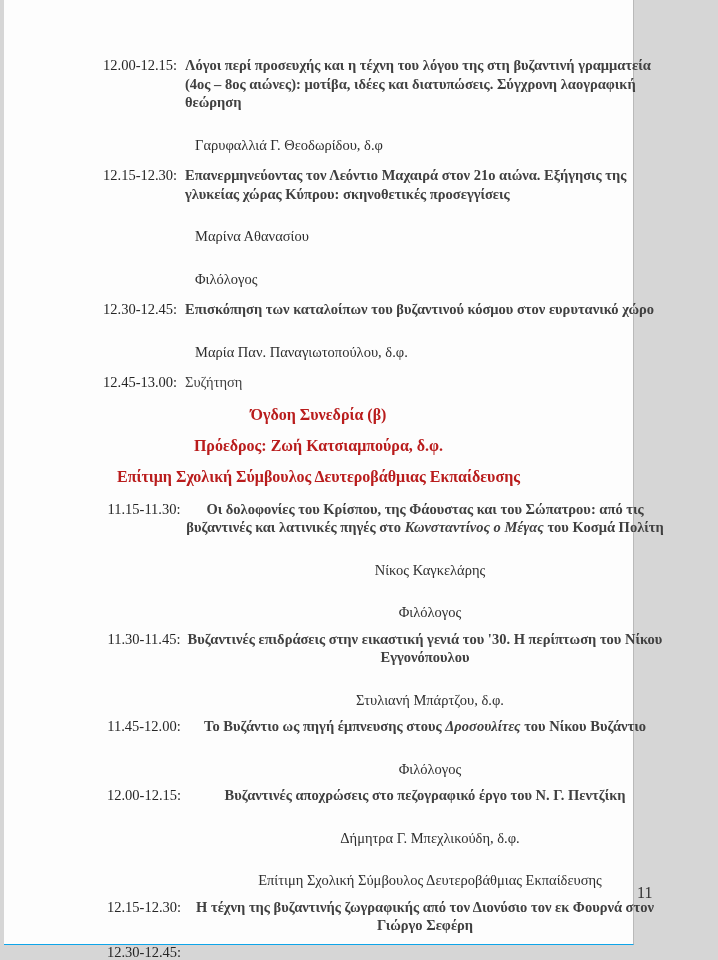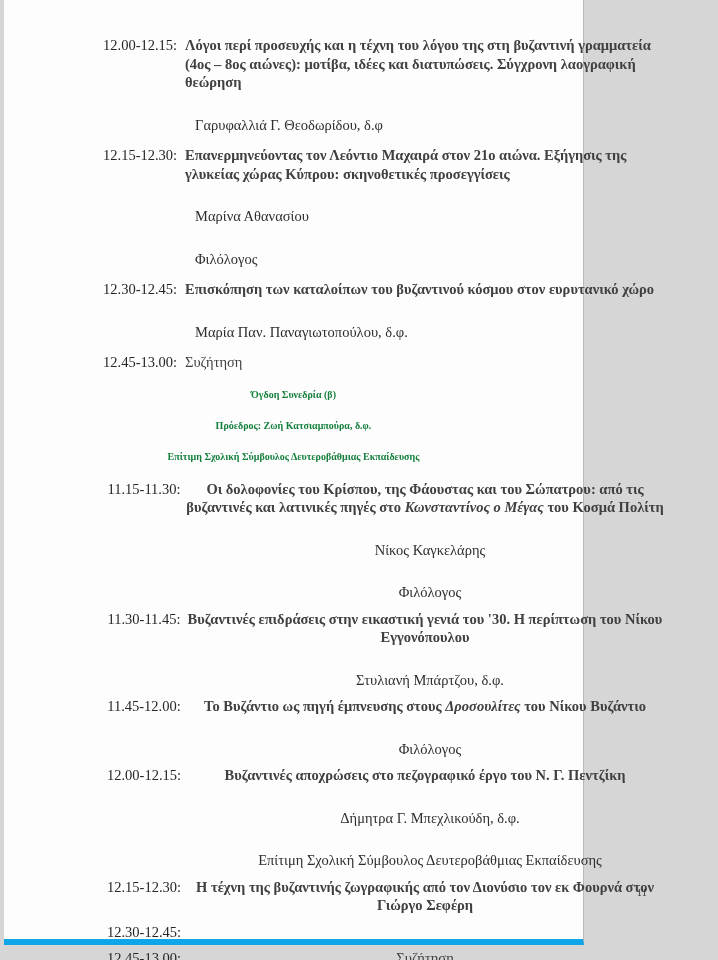--- a/index.html
+++ b/index.html
@@ -8,27 +8,27 @@
     width: 718px;
     height: 960px;
     background: #d6d6d6;
     font-family: "Liberation Serif", "DejaVu Serif", serif;
     overflow: hidden;
   }
   .page {
     position: absolute;
     left: 4px;
     top: 0;
-    width: 580px;
+    width: 630px;
     height: 945px;
     background: #fdfdfd;
     border-right: 1px solid #b9b9b9;
-    border-bottom: 6px solid #0ea5e9;
+    border-bottom: 1px solid #0ea5e9;
     box-sizing: border-box;
-    padding-top: 36px;
+    padding-top: 56px;
     color: #222;
     font-size: 14.5px;
     line-height: 18.5px;
   }
   .entry {
     display: grid;
     grid-template-columns: 82px 480px;
     padding-left: 99px;
     box-sizing: border-box;
   }
@@ -46,31 +46,31 @@
     margin-left: 10px;
     color: #2e2e2e;
     margin-top: 24px;
   }
   .session-heading-block {
     margin-top: 10px;
     text-align: center;
   }
   .session-heading {
     font-weight: bold;
-    font-size: 10px;
+    font-size: 16px;
     line-height: 22px;
     margin-bottom: 9px;
-    color: #15803d;
+    color: #b91c1c;
   }
   .section-b { margin-top: 12px; text-align: center; }
   .page-number {
     position: absolute;
     top: 884px;
     left: 633px;
-    font-size: 10px;
+    font-size: 16px;
     color: #333;
   }
 </style>
 </head>
 <body>
 
 <div class="page">
 
   <div class="section-a">
   <div class="entry">

